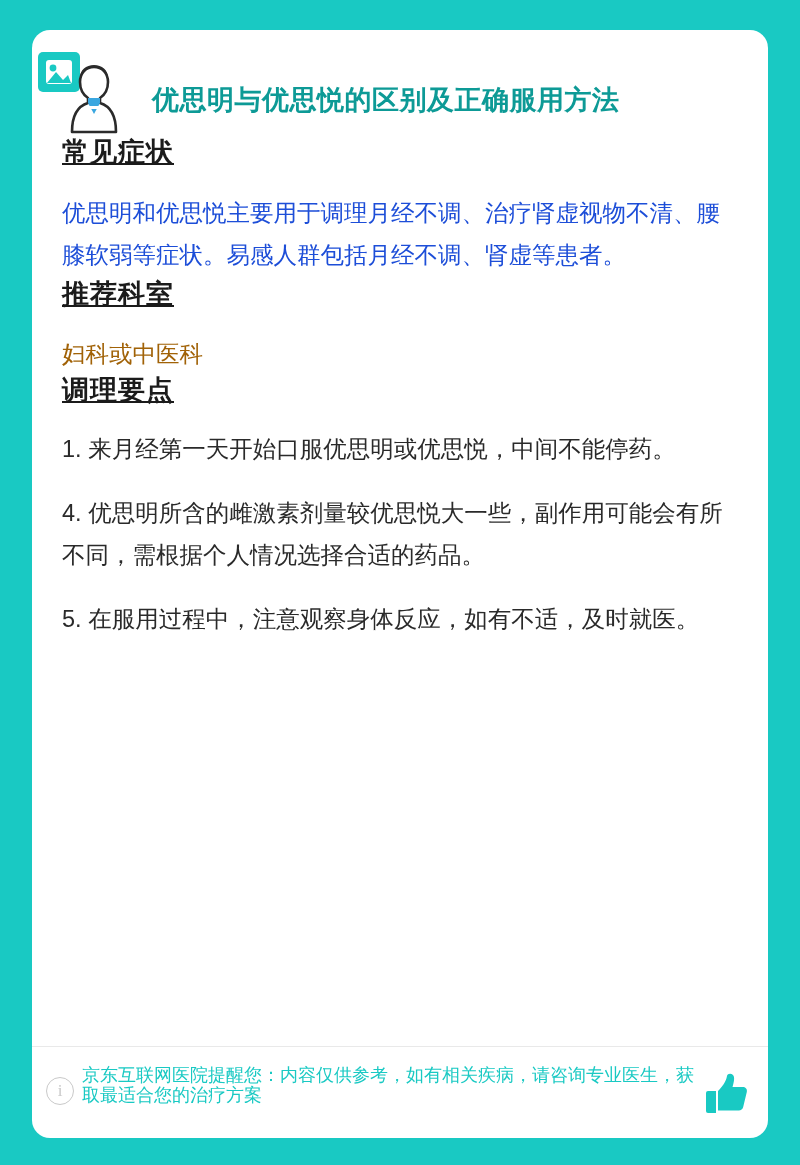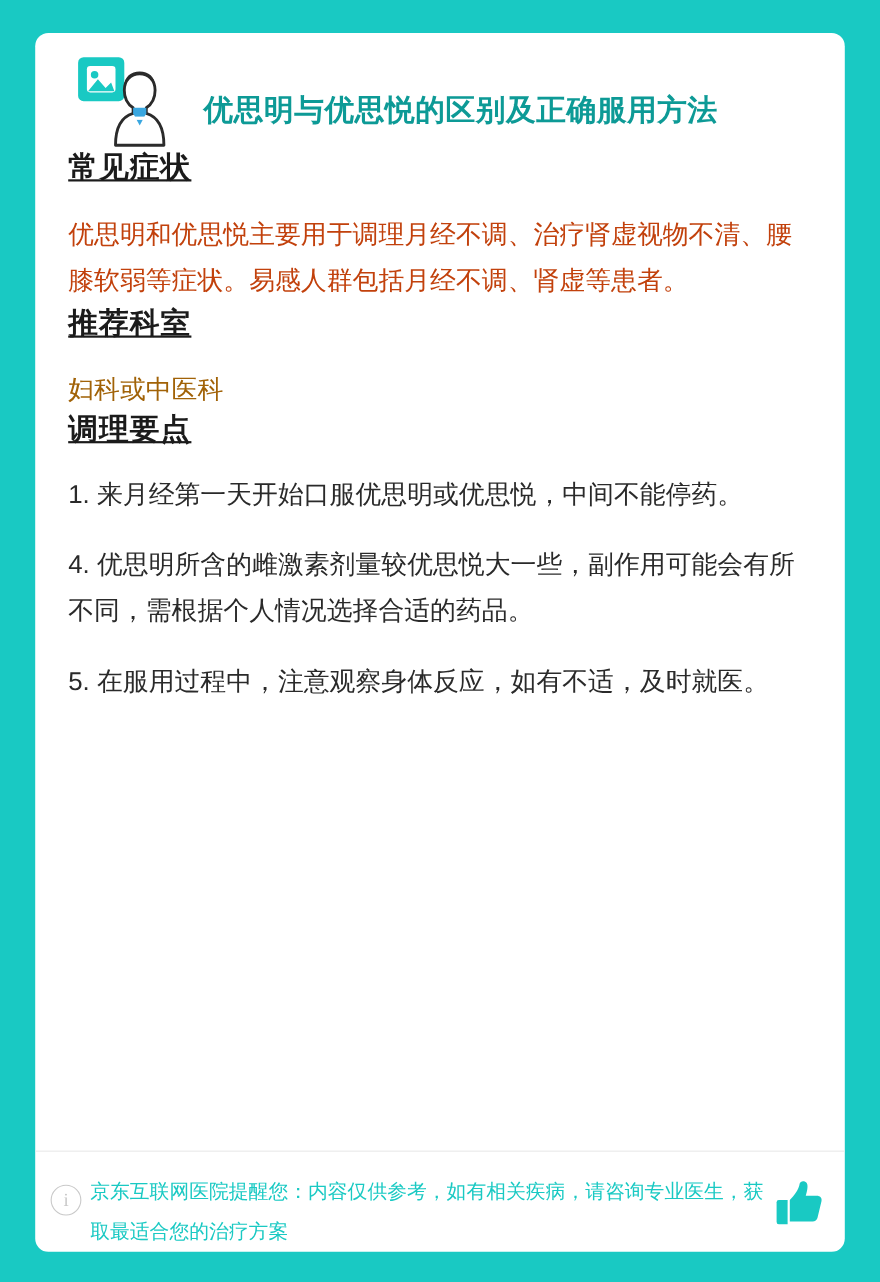--- a/index.html
+++ b/index.html
@@ -20,24 +20,23 @@
     background: #19c9c3;
     box-sizing: border-box;
   }
   .card {
     position: absolute;
     left: 32px;
     top: 30px;
     width: 736px;
     height: 1108px;
     background: #ffffff;
-    border-radius: 12px;
+    border-radius: 18px;
     box-sizing: border-box;
     overflow: hidden;
-    padding-left: 33px;
   }
   .header {
     position: relative;
     height: 78px;
   }
   .title {
     position: absolute;
     left: 120px;
     top: 52px;
     width: 596px;
@@ -72,21 +71,21 @@
     text-decoration: underline;
   }
   .sec-symptoms { margin-top: 32px; }
   .sec-dept { margin-top: 44px; }
   .sec-points { margin-top: 46px; }
 
   p.body-text {
     margin: 22px 0 0 0;
     font-size: 23.5px;
     line-height: 42px;
-    color: #c2410c;
+    color: #1d4ed8;
   }
   p.dept-text {
     margin: 24px 0 0 0;
     font-size: 23.5px;
     line-height: 36px;
     color: #a16207;
   }
   ol.points {
     list-style: none;
     margin: 18px 0 0 0;
@@ -122,21 +121,21 @@
     line-height: 25px;
     text-align: center;
     font-family: "Liberation Serif", serif;
   }
   .footer-text {
     position: absolute;
     left: 50px;
     top: 18px;
     width: 612px;
     font-size: 18px;
-    line-height: 36px;
+    line-height: 20px;
     color: #19c9c3;
   }
   .thumb {
     position: absolute;
     right: 18px;
     top: 26px;
     width: 46px;
     height: 42px;
   }
 </style>

